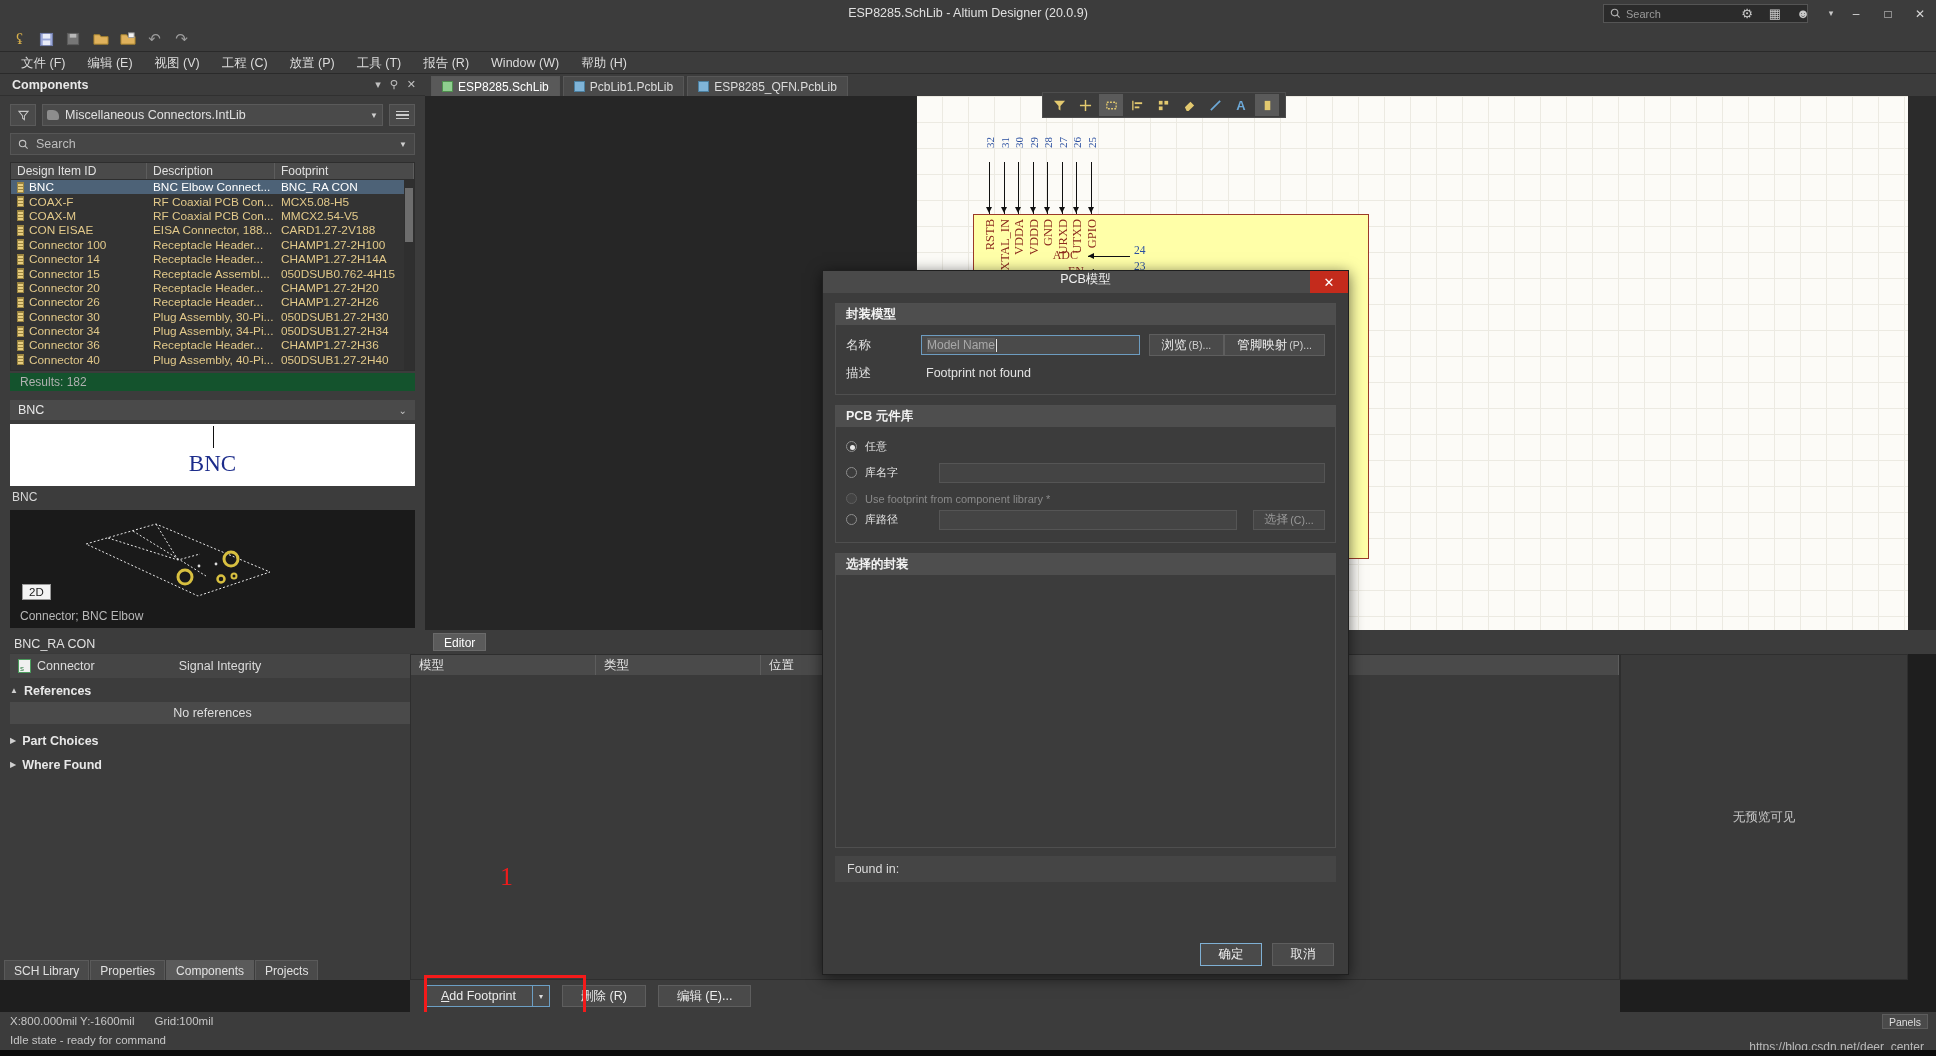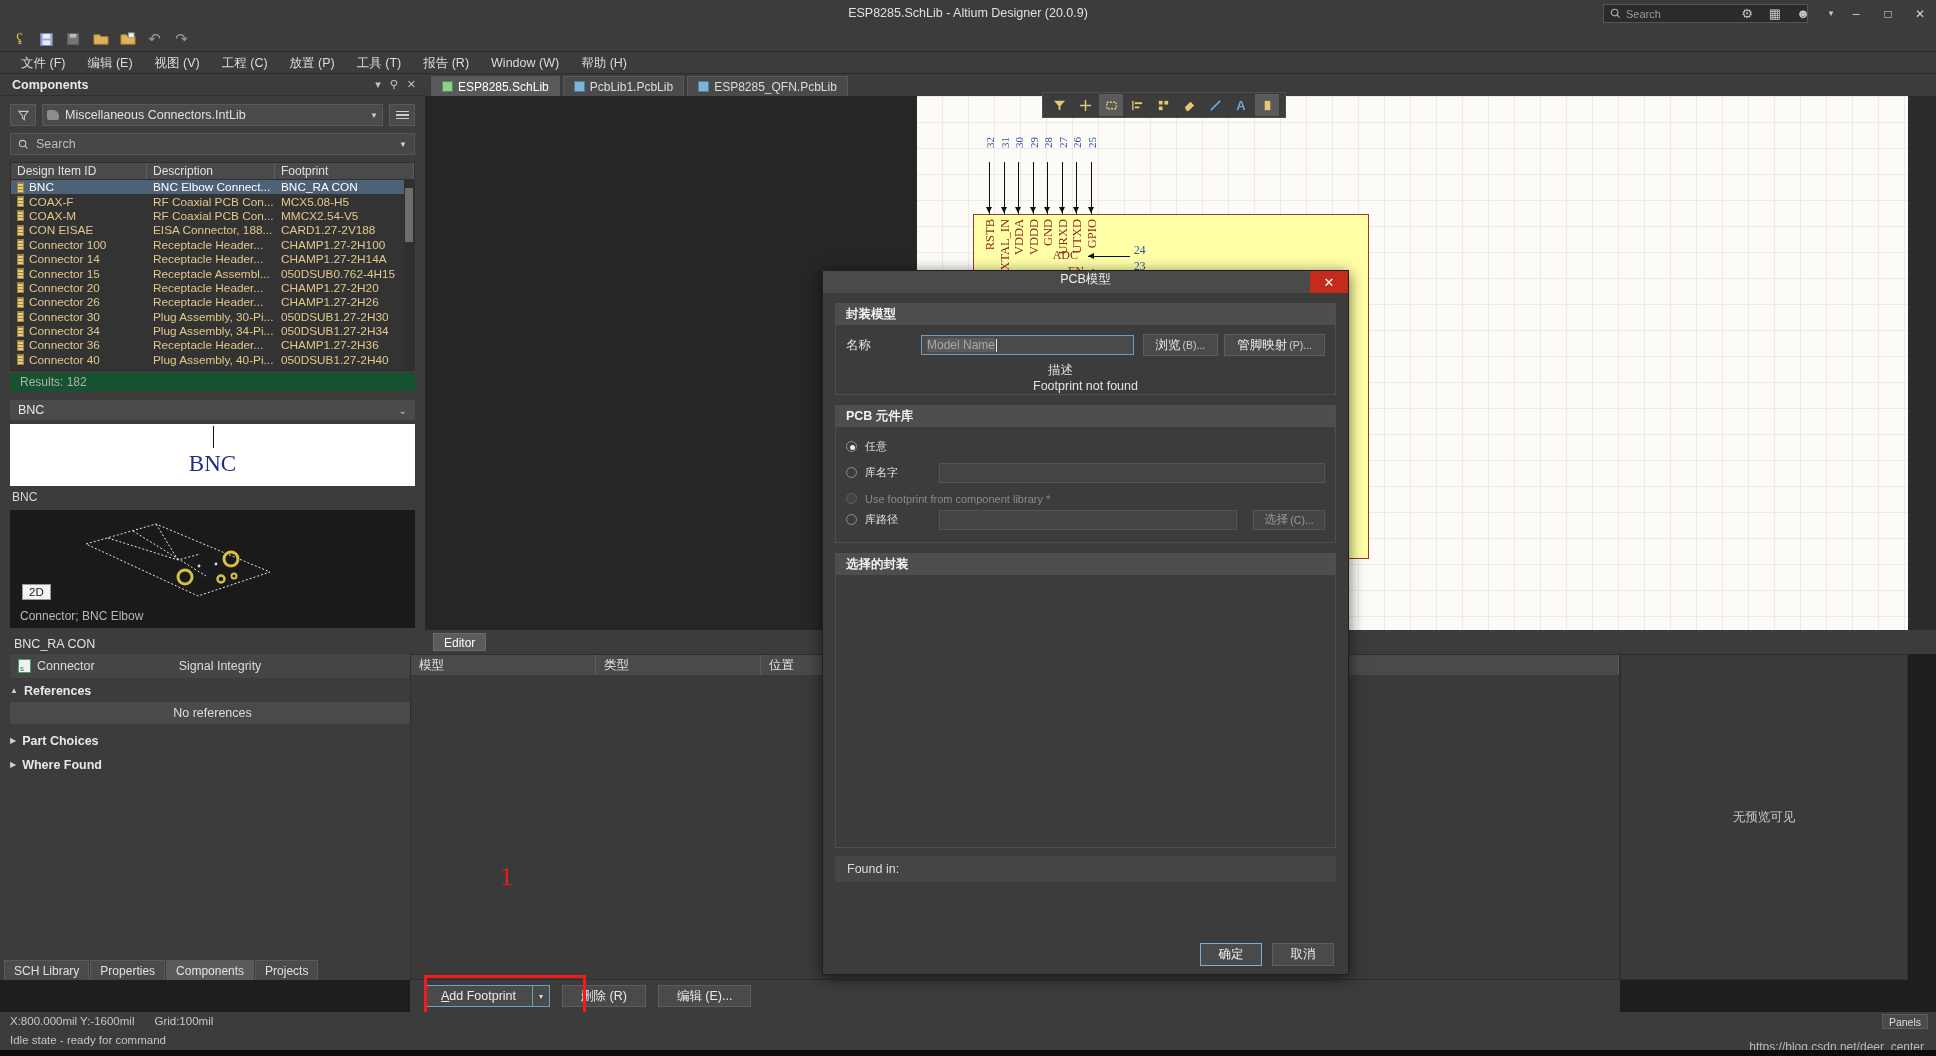--- a/index.html
+++ b/index.html
@@ -693,26 +693,26 @@
           <div class="frow">
             <div class="flabel">名称</div>
             <div class="finput">
               <span class="sel">Model Name</span>
                 <span class="caret"></span>
             </div>
             <div class="dbtn">
               <span>浏览</span>
                 <small>(B)...</small>
             </div>
-            <div class="dbtn" style="margin-left:6px;">
+            <div class="dbtn" style="margin-left:0;">
               <span>管脚映射</span>
                 <small>(P)...</small>
             </div>
           </div>
-          <div class="frow" style="margin-bottom:0;flex-direction:column;">
+          <div class="frow" style="margin-bottom:0;">
             <div class="flabel">描述</div>
             <div class="fstatic">Footprint not found</div>
           </div>
         </div>
       </div>
 
       <div class="grp">
         <div class="grp-title">PCB 元件库</div>
         <div class="grp-inner" style="padding-bottom:7px;">
           <div class="radio-row">

